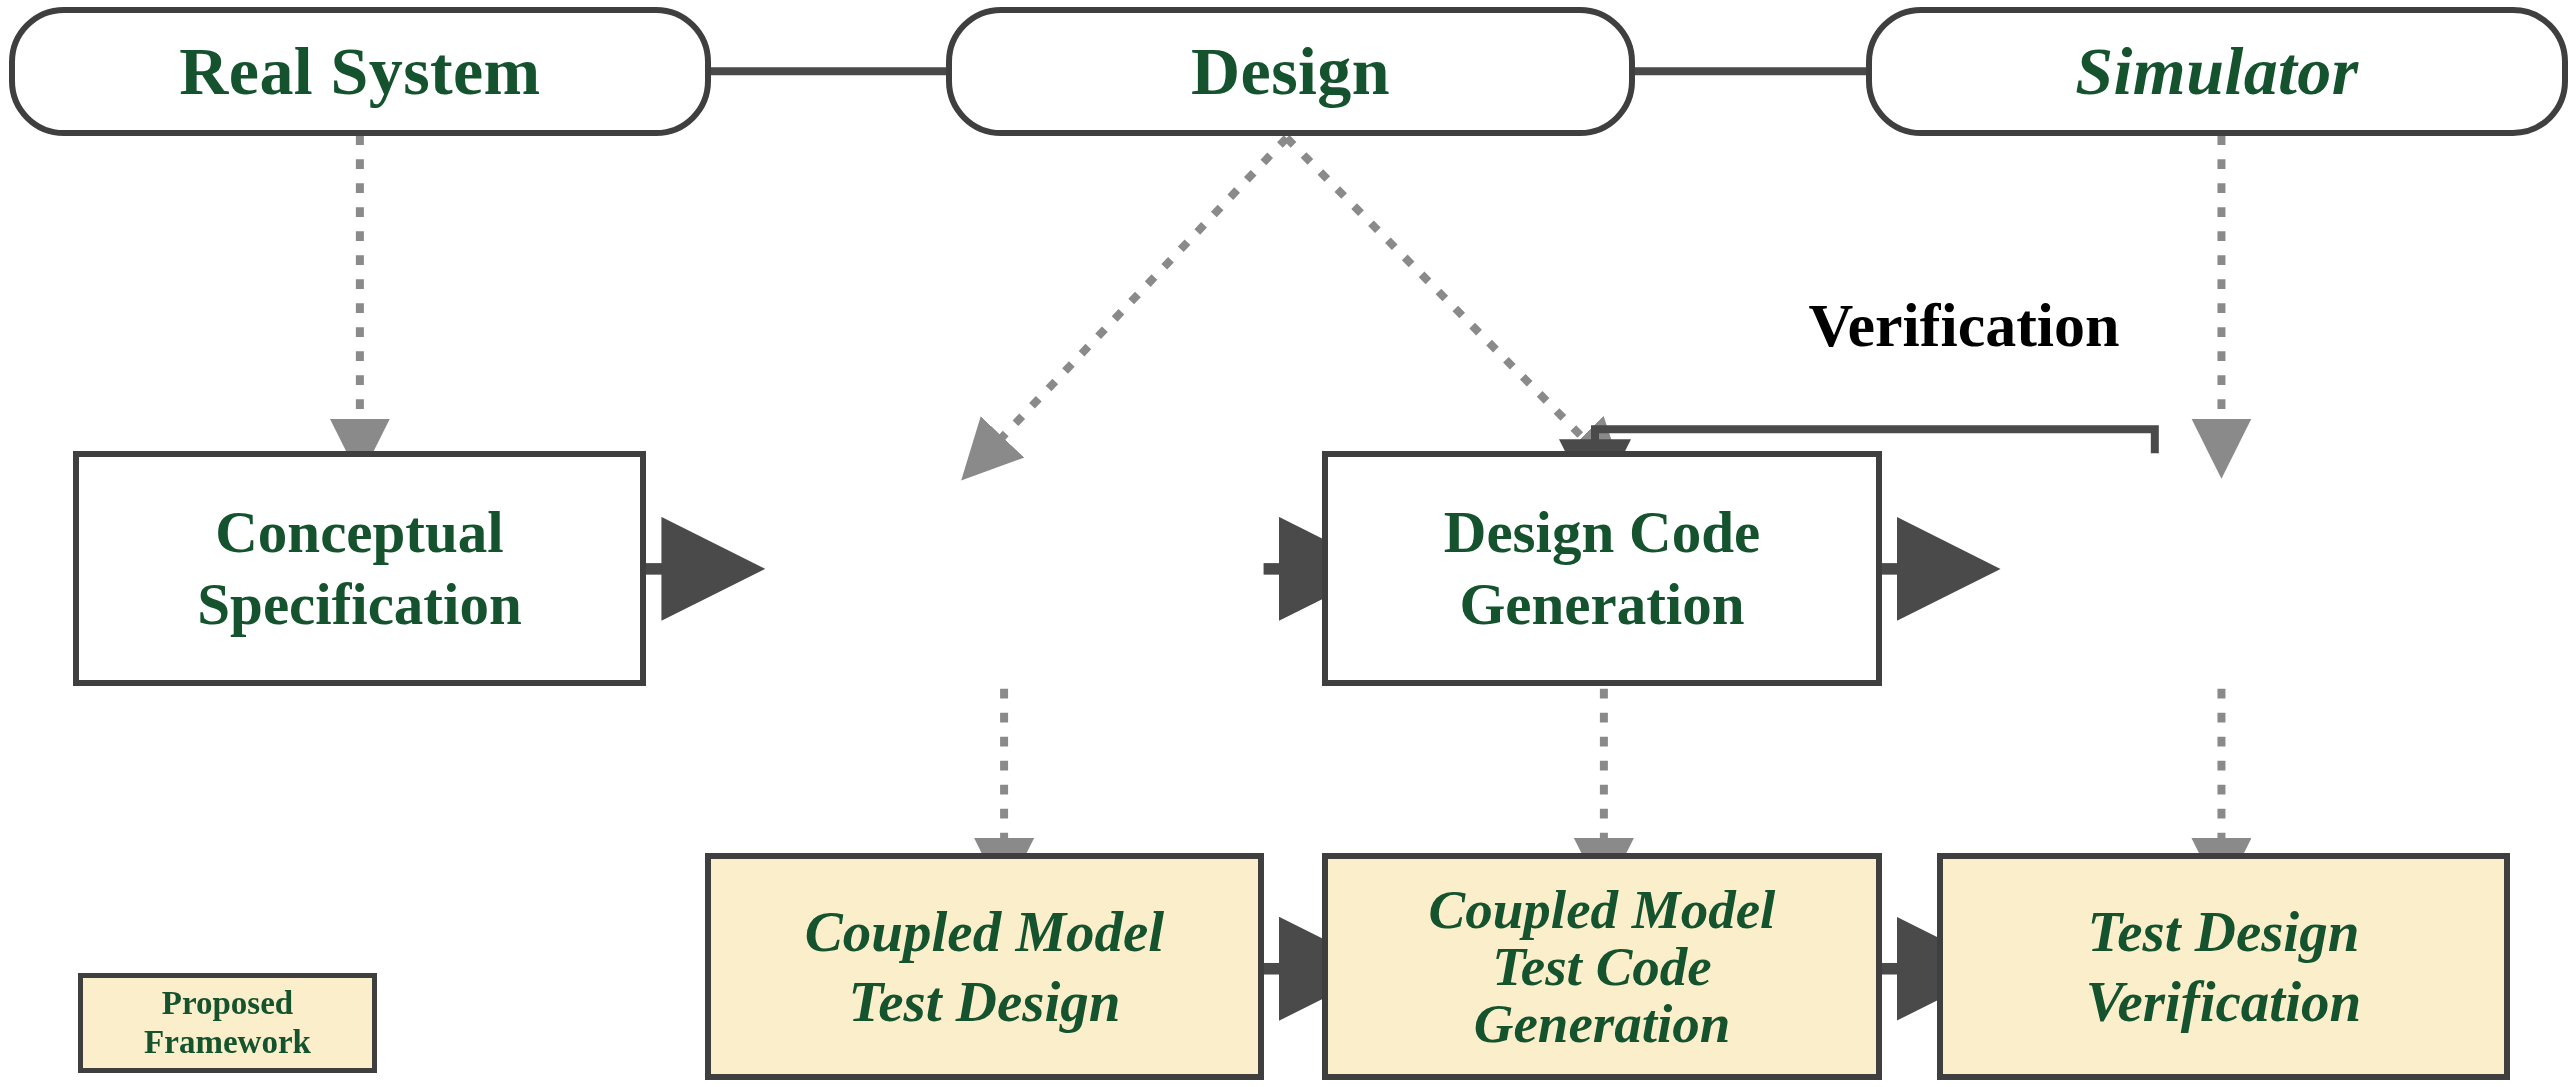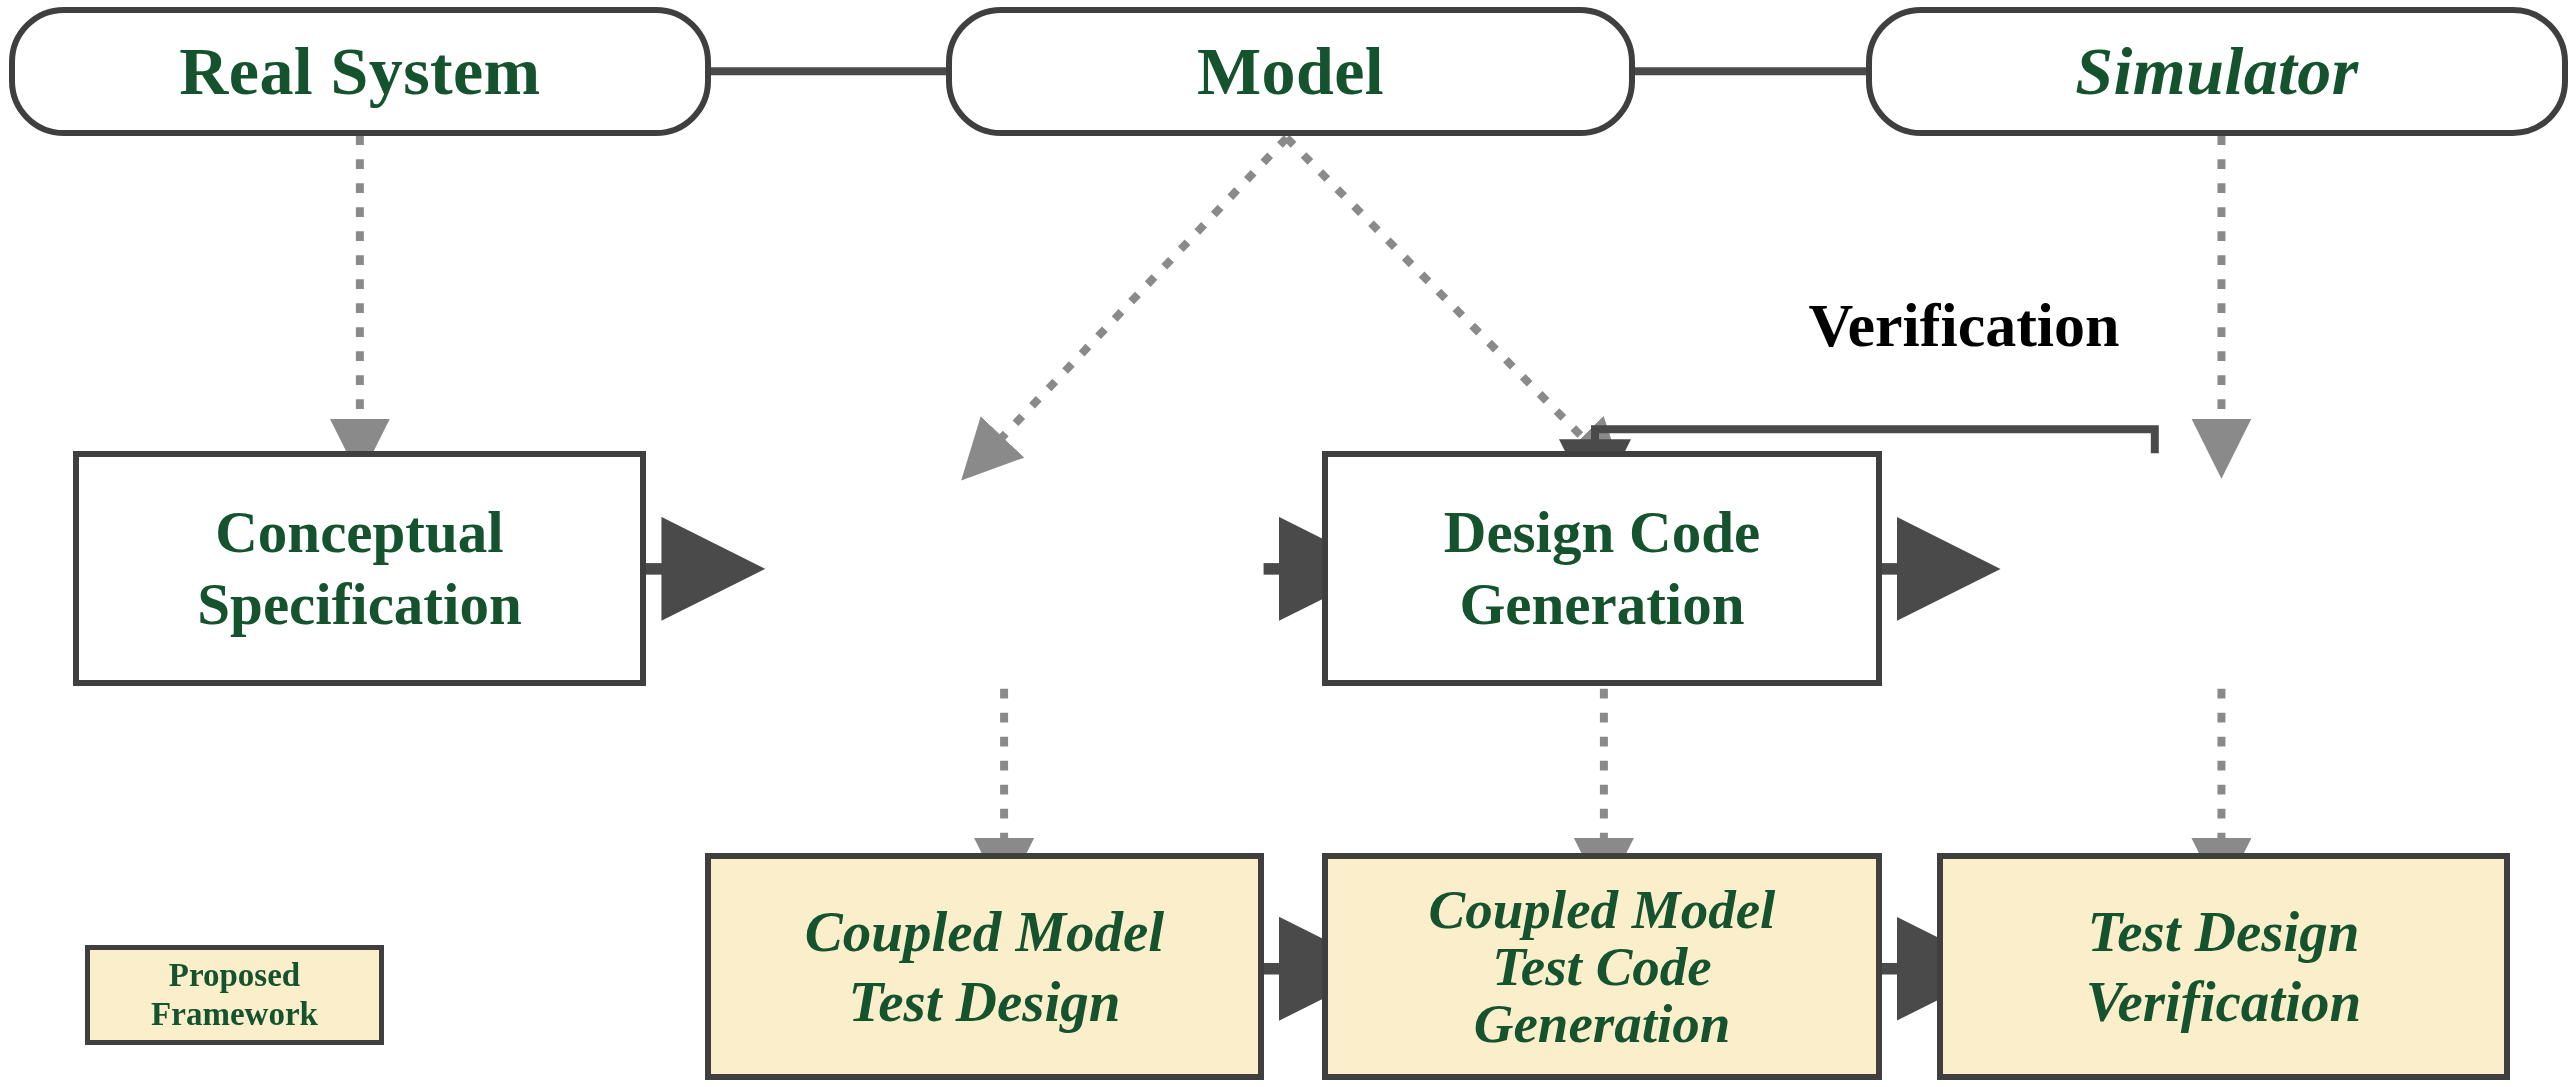--- a/index.html
+++ b/index.html
@@ -149,21 +149,21 @@
     <g stroke="#4a4a4a" stroke-width="13" fill="none">
       <line x1="2118" y1="1090" x2="2150" y2="1090" marker-end="url(#solidHead)"></line>
     </g>
   </svg>
 
   <div class="node rounded" style="left:9px; top:7.1px; width:702px; height:129px;">
     <span class="label">Real System</span>
   </div>
 
   <div class="node rounded" style="left:946px; top:7.1px; width:689px; height:129px;">
-    <span class="label">Model</span>
+    <span class="label">Design</span>
   </div>
 
   <div class="node rounded" style="left:1866px; top:7.1px; width:702px; height:129px;font-style:italic;">
     <span class="label">Simulator</span>
   </div>
 
   <div style="position:absolute; left:1715px; top:290px; width:498px; height:71px;
               display:flex; align-items:center; justify-content:center;
               font-size:62px; font-weight:bold; color:#000; z-index:4;">
     <span>Verification</span>
@@ -190,19 +190,19 @@
     <span class="label">Coupled Model
 Test Code
 Generation</span>
   </div>
 
   <div class="node cream" style="left:1937px; top:853px; width:573px; height:227px;">
     <span class="label">Test Design
 Verification</span>
   </div>
 
-  <div class="node legend" style="left:78px; top:945px; width:299px; height:100px;margin-left:7px;">
+  <div class="node legend" style="left:78px; top:973px; width:299px; height:100px;">
     <span class="label">Proposed
 Framework</span>
   </div>
 
 </div>
 
 
 </body></html>

